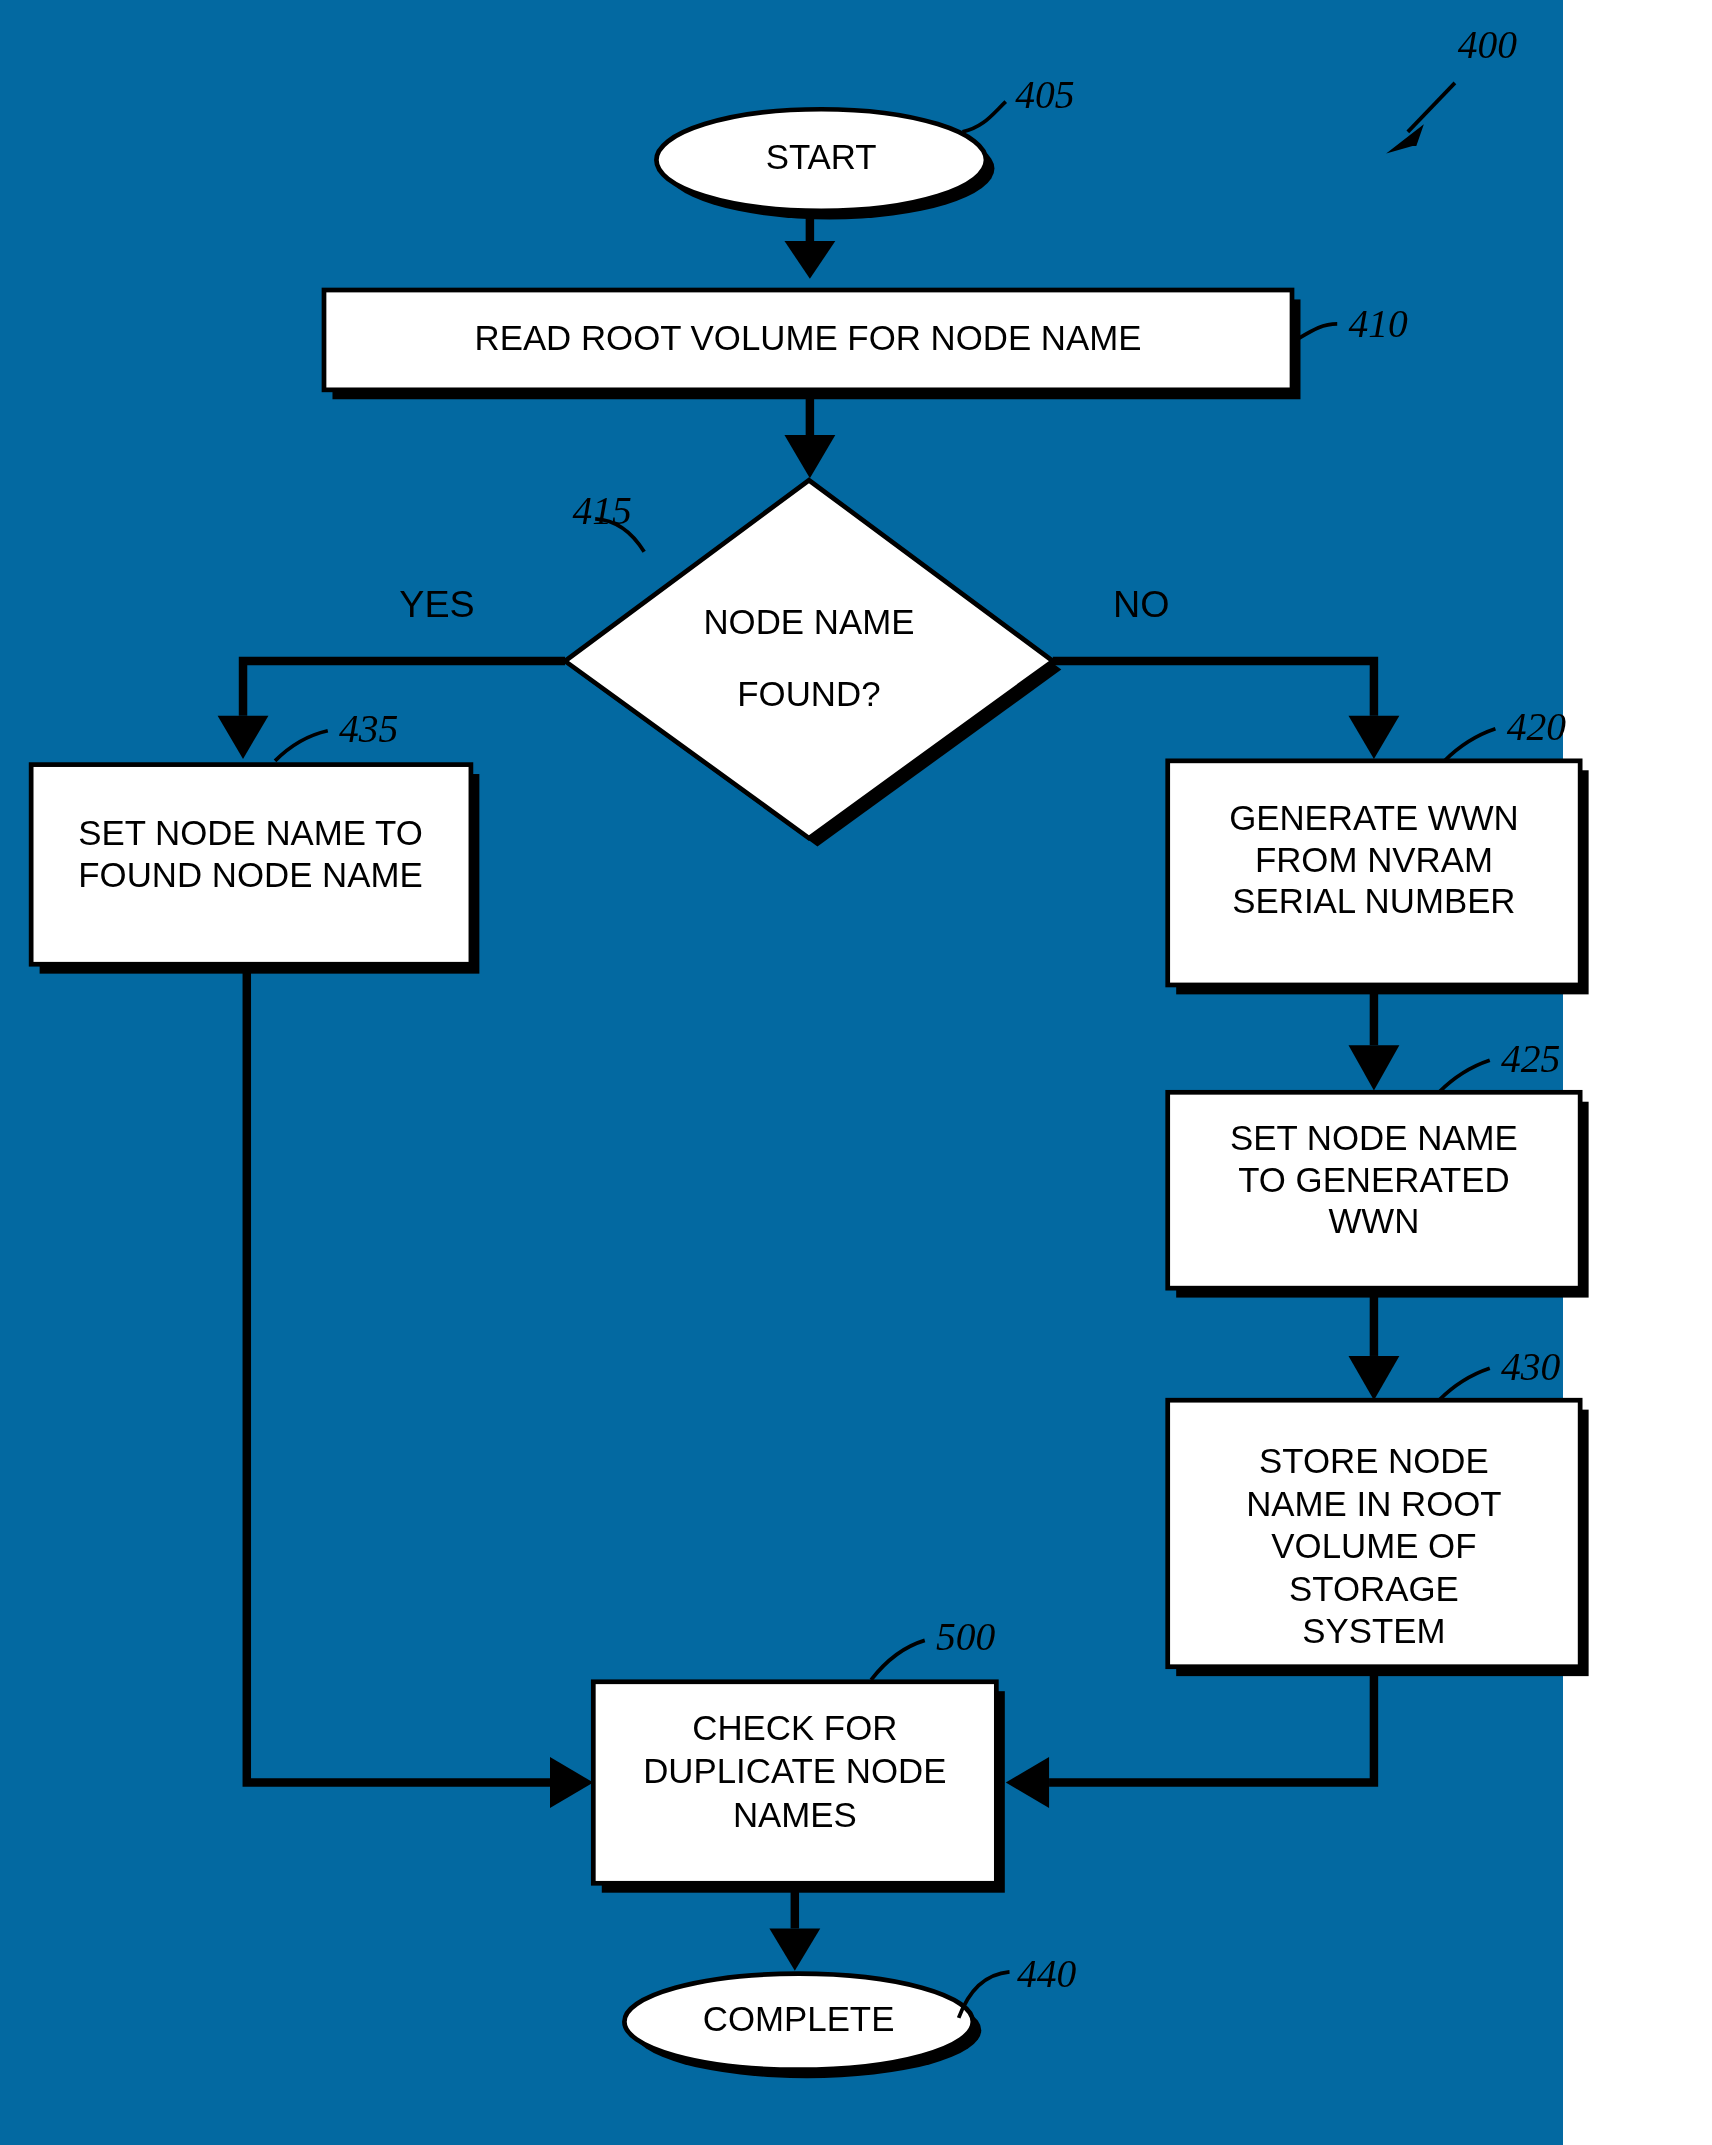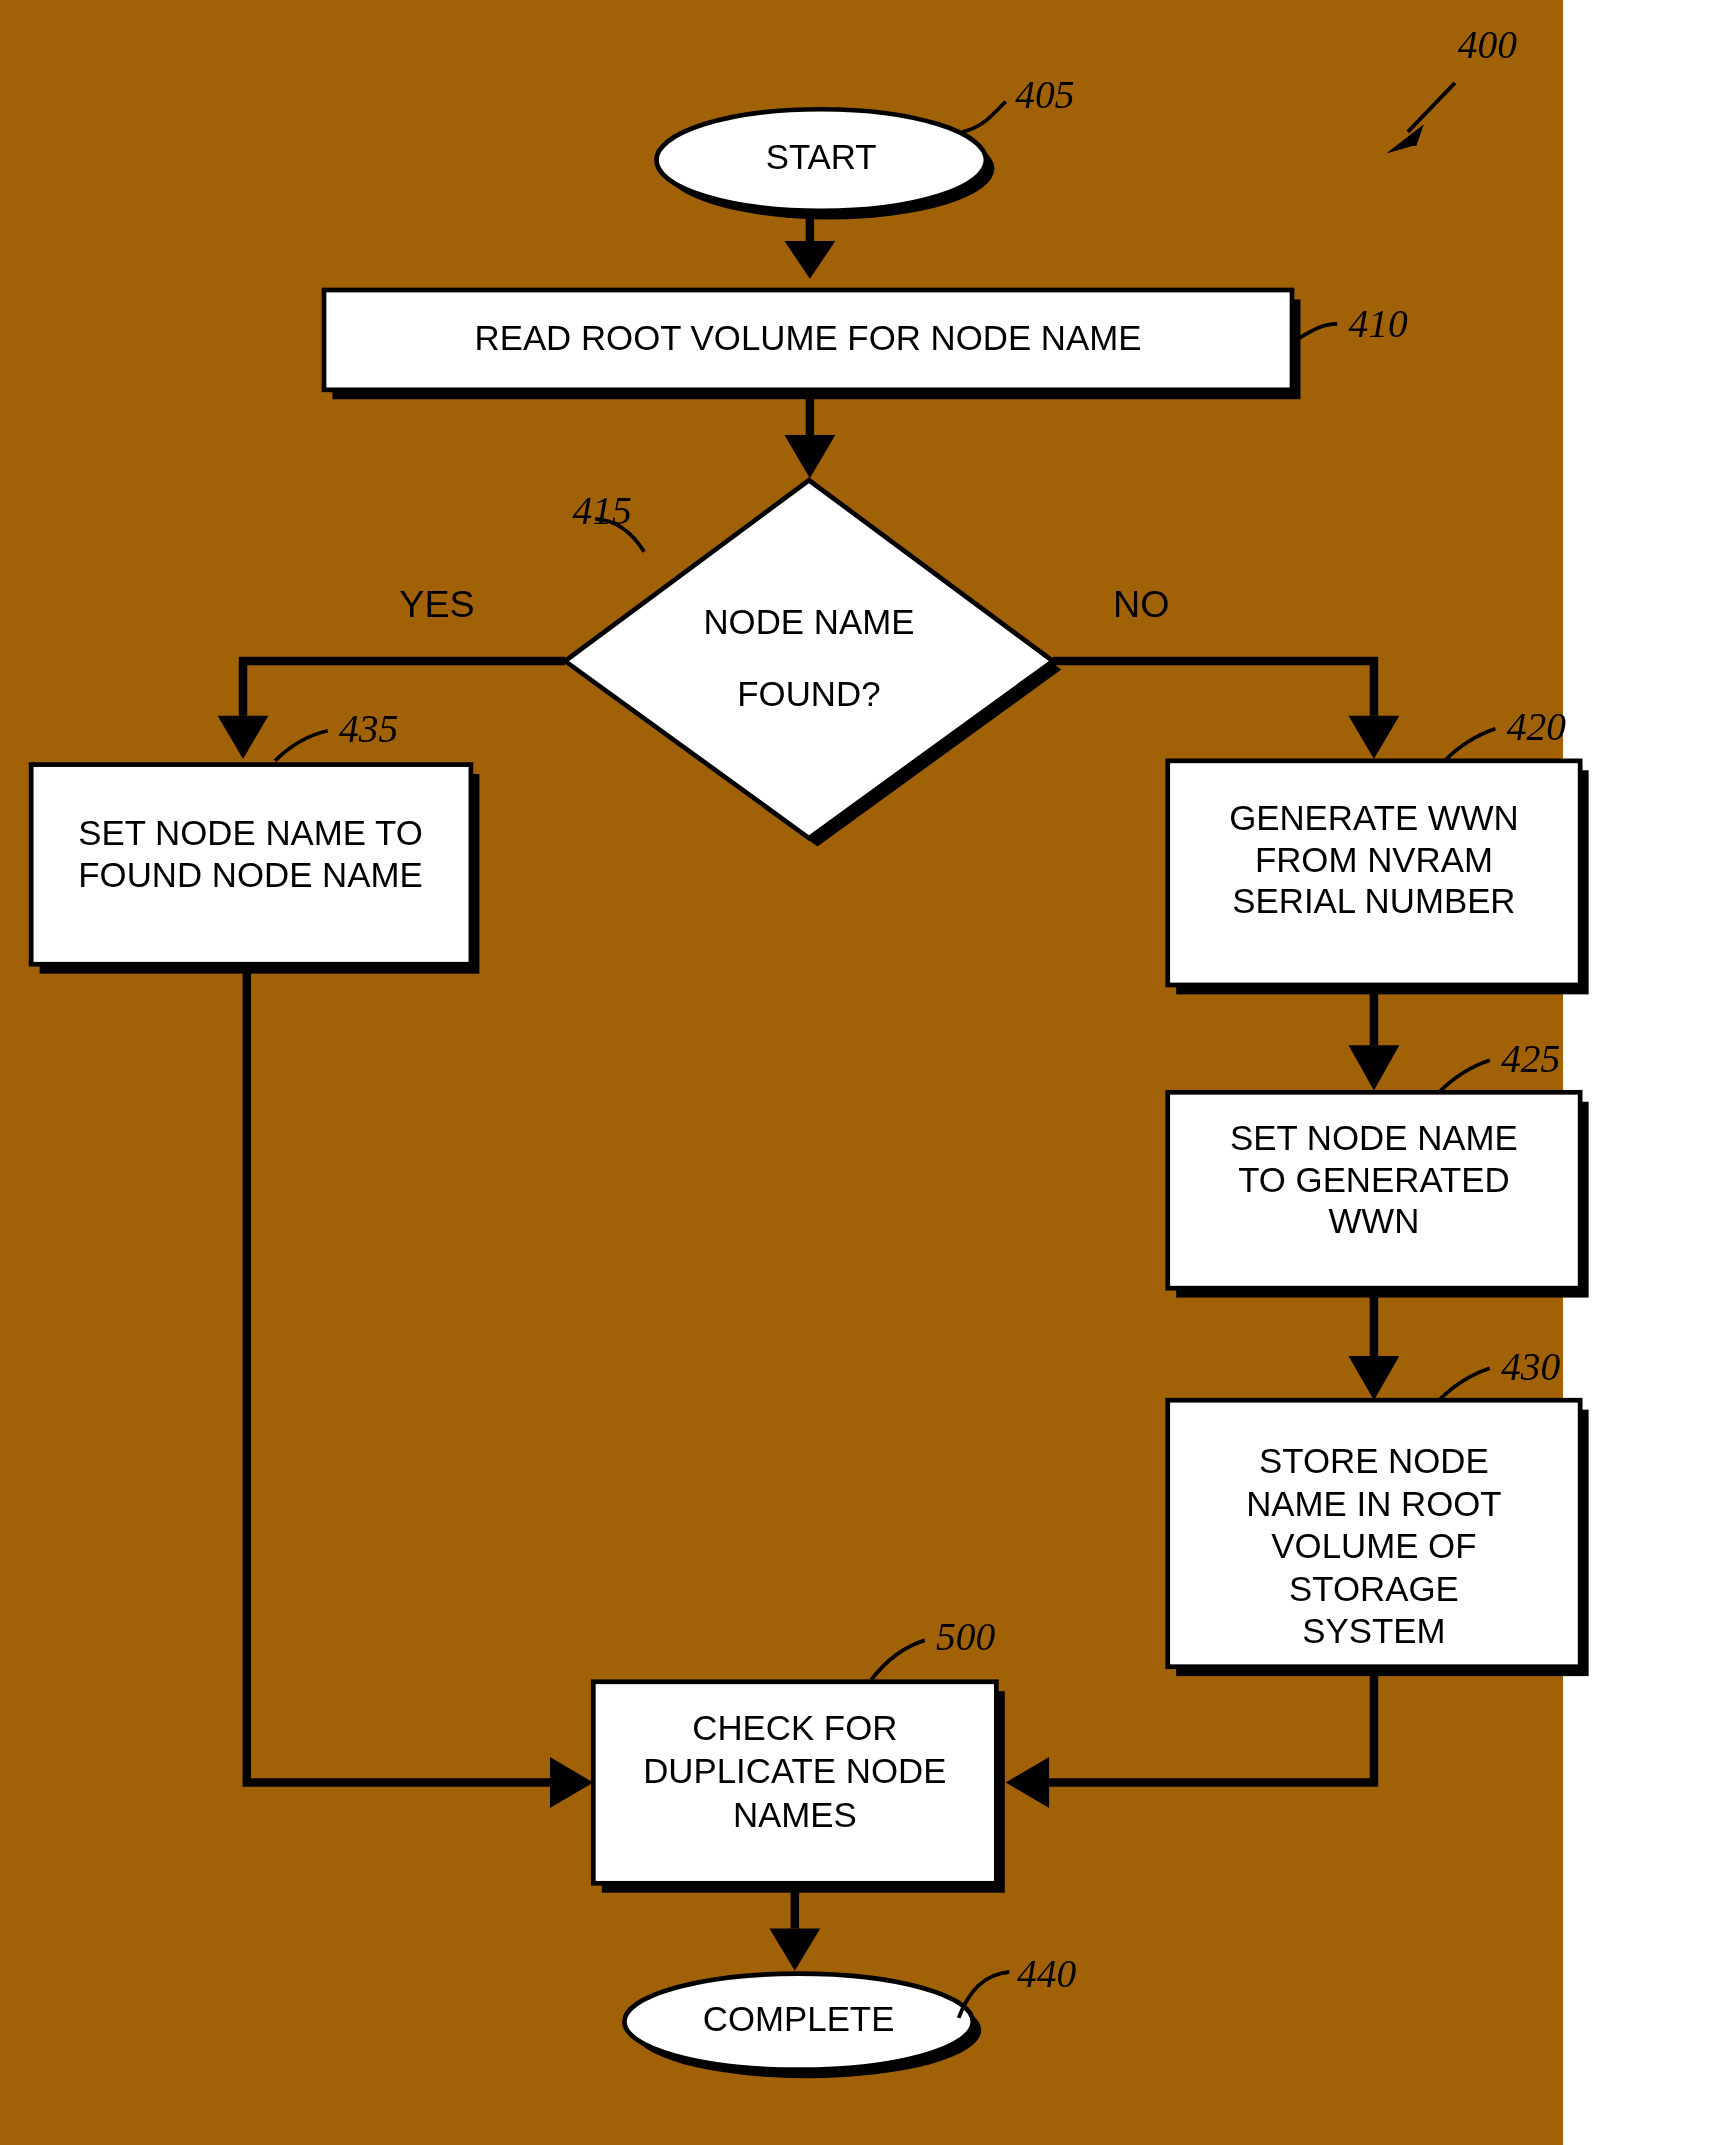--- a/index.html
+++ b/index.html
@@ -10,21 +10,21 @@
   body {
     width: 1713px;
     height: 2146px;
     font-family: "Liberation Sans", sans-serif;
     overflow: hidden;
   }
   #flowchart-root {
     position: relative;
     width: 1563px;
     height: 2146px;
-    background: #a16207;
+    background: #0369a1;
   }
   svg.diagram {
     display: block;
     width: 1713px;
     height: 2146px;
   }
   .node-text {
     font-family: "Liberation Sans", sans-serif;
     font-size: 37px;
     fill: #000000;

